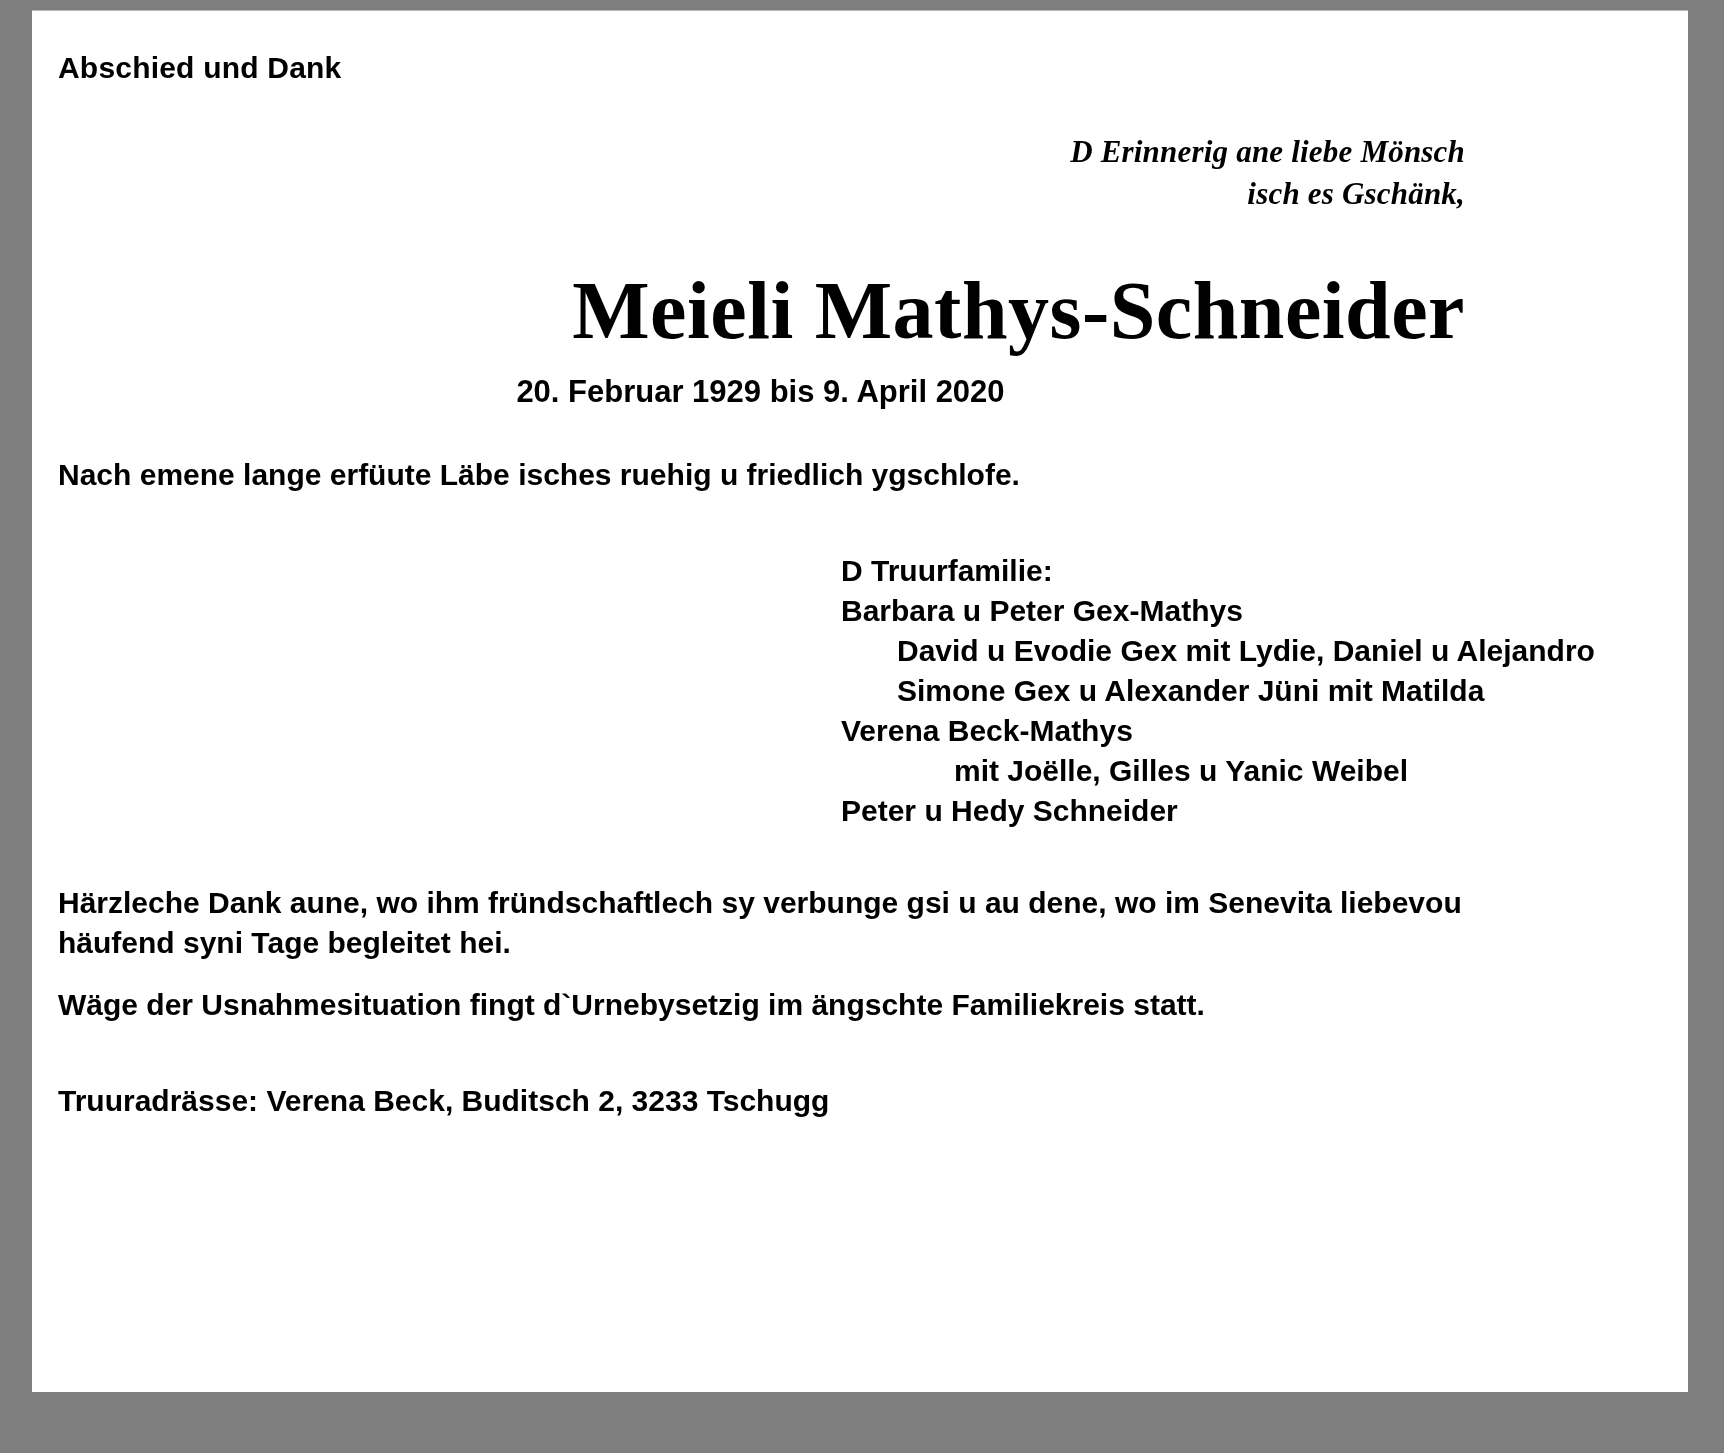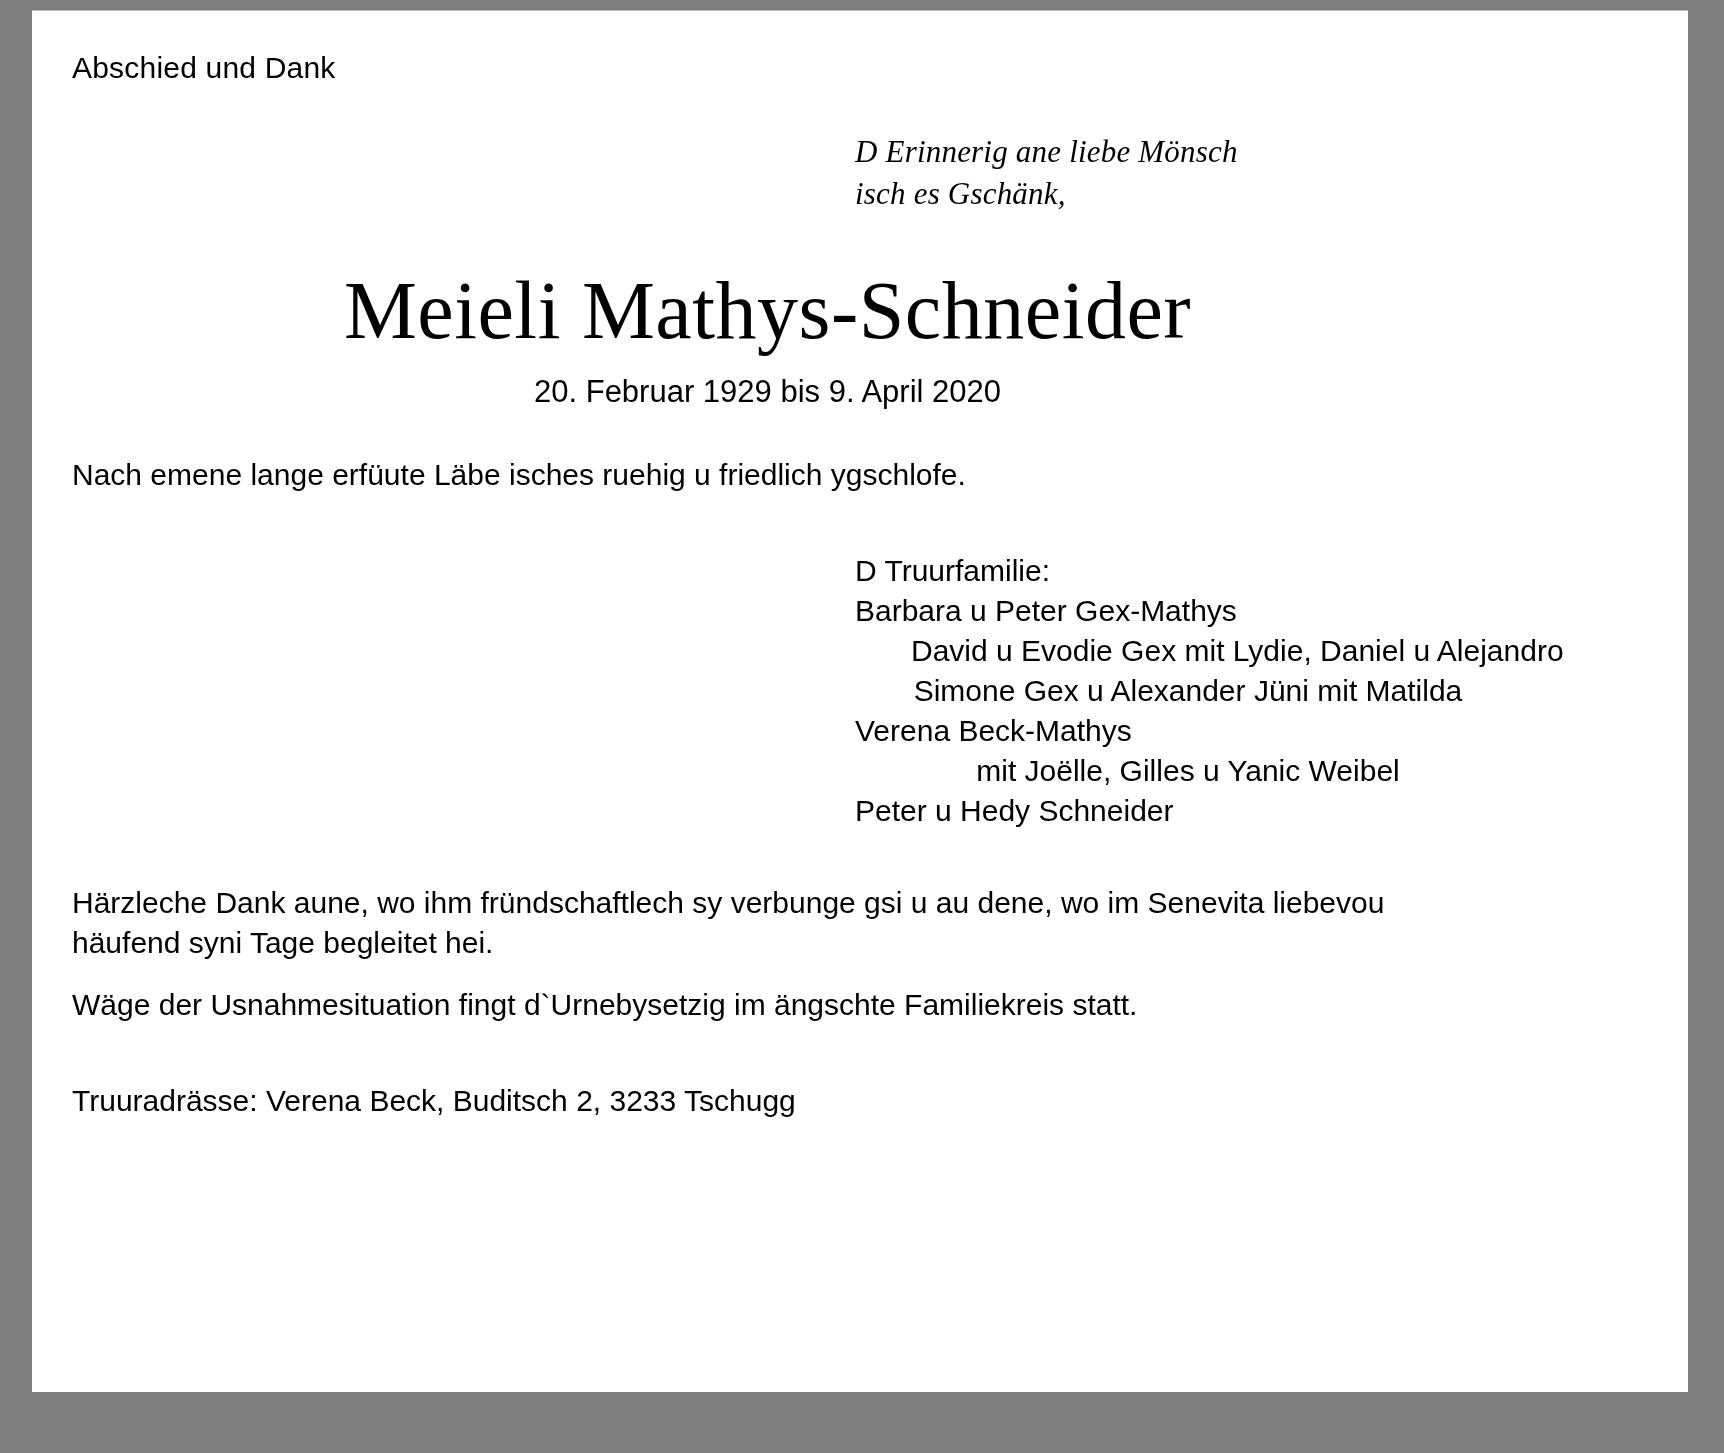--- a/index.html
+++ b/index.html
@@ -36,50 +36,52 @@
     padding: 0;
   }
 
   .inner {
     position: absolute;
     left: 0;
     top: 0;
     width: 1461px;
     height: 1382px;
     box-sizing: border-box;
-    padding: 38px 28px 0 38px;
+    padding: 38px 28px 0 24px;
+    font-weight: bold;
   }
 
   .kicker {
     font-size: 30px;
     line-height: 38px;
     letter-spacing: 0.2px;
     margin: 0 0 0 2px;
   }
 
   .verse {
     margin: 44px 0 0 785px;
     font-family: "Liberation Serif", serif;
     font-style: italic;
     font-size: 31px;
     line-height: 42px;
     letter-spacing: 0.2px;
+    text-align: right;
   }
   .verse div { white-space: nowrap; }
 
   .intro {
     margin: 44px 0 0 2px;
     font-size: 30px;
     line-height: 42px;
     letter-spacing: -0.1px;
   }
 
   .name {
     margin: 50px 0 0 0;
-    text-align: center;
+    text-align: right;
     font-family: "Liberation Serif", serif;
     font-size: 82px;
     line-height: 92px;
     letter-spacing: 0.5px;
     white-space: nowrap;
   }
 
   .dates {
     margin: 16px 0 0 0;
     text-align: center;

